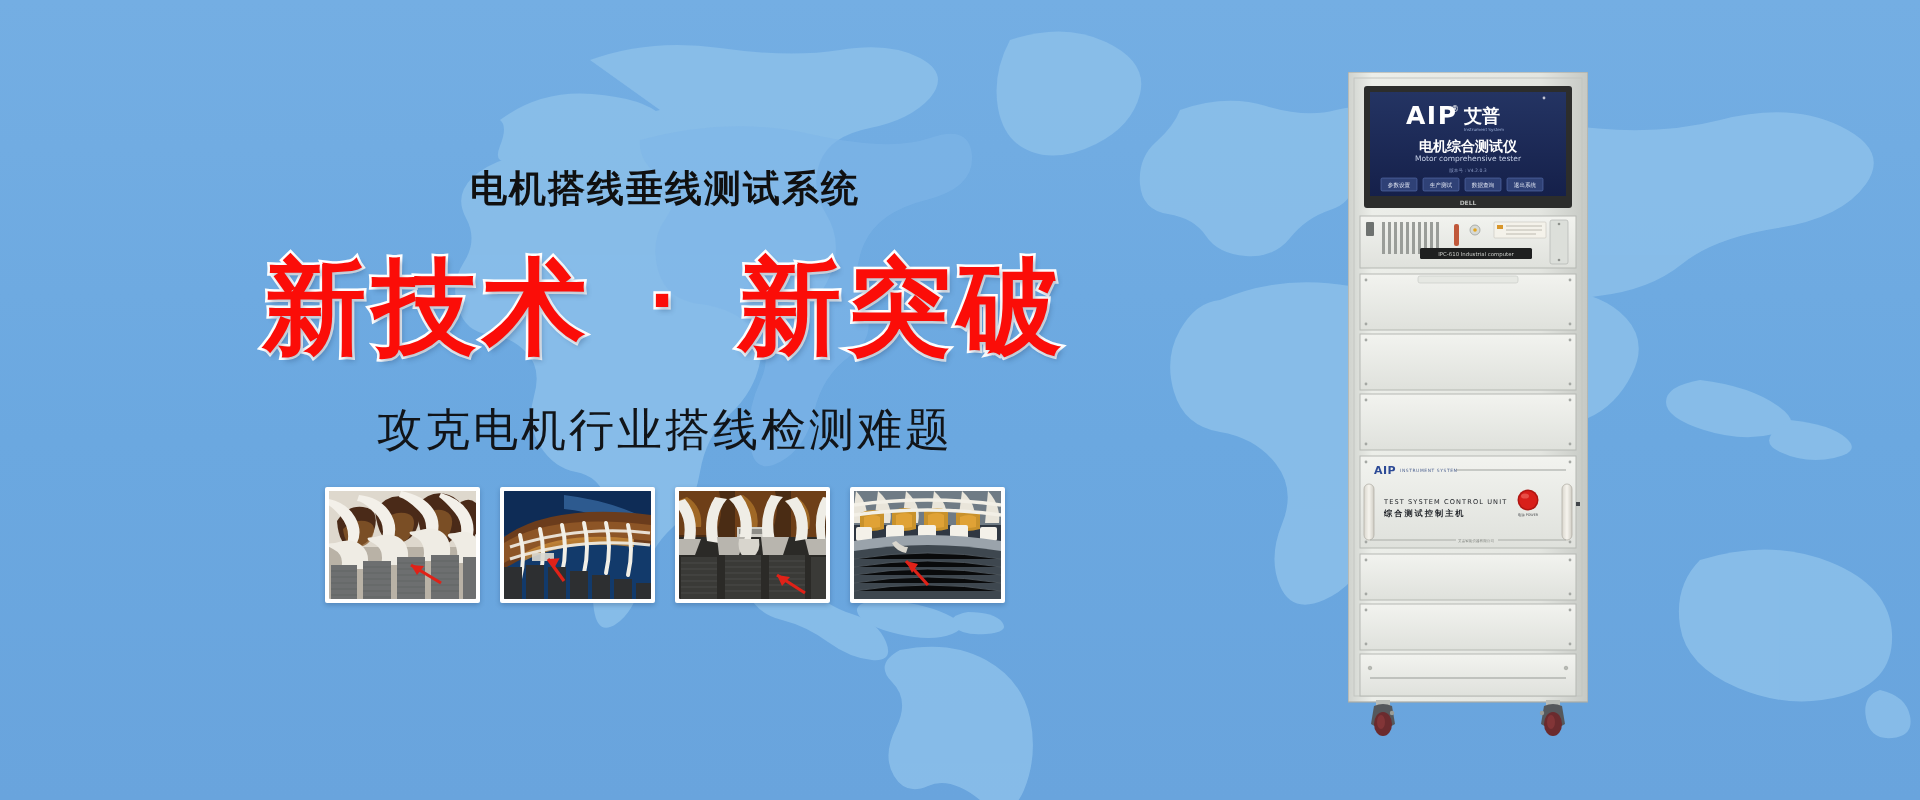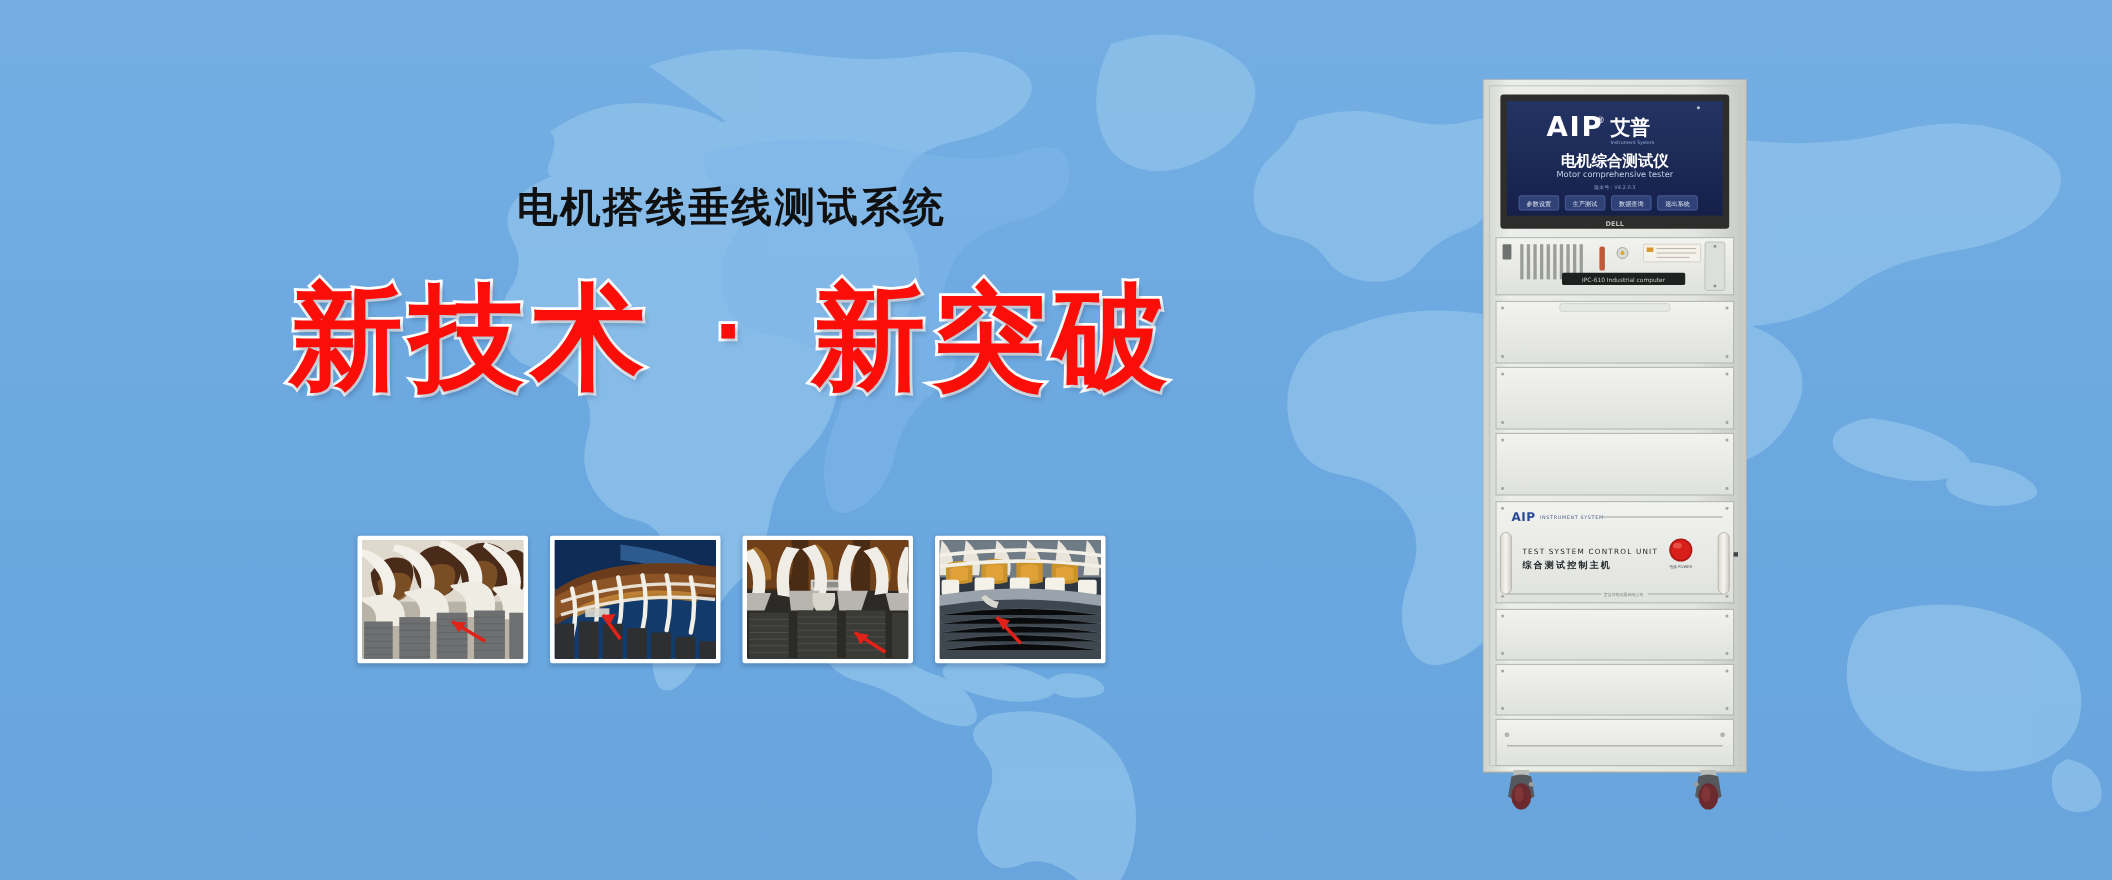--- a/index.html
+++ b/index.html
@@ -141,20 +141,21 @@
 
   <div id="text-block">
     <div id="eyebrow">电机搭线垂线测试系统</div>
 
     <div id="headline">
       <span>新技术</span>
       <span class="dot">·</span>
       <span>新突破</span>
     </div>
 
+    <div id="tagline">攻克电机行业搭线检测难题</div>
 
     <div id="thumbs">
 
       <div class="thumb">
         <div class="art">
           <svg viewBox="0 0 147 108" preserveAspectRatio="none">
             <rect width="147" height="108" fill="#b9b2a6"></rect>
             <rect y="0" width="147" height="56" fill="#ded8cd"></rect>
             <g fill="#4a2a18">
               <path d="M8 30 q10-16 26-14 q16 2 12 20 q-4 18-20 20 q-16 2-18-26z"></path>

